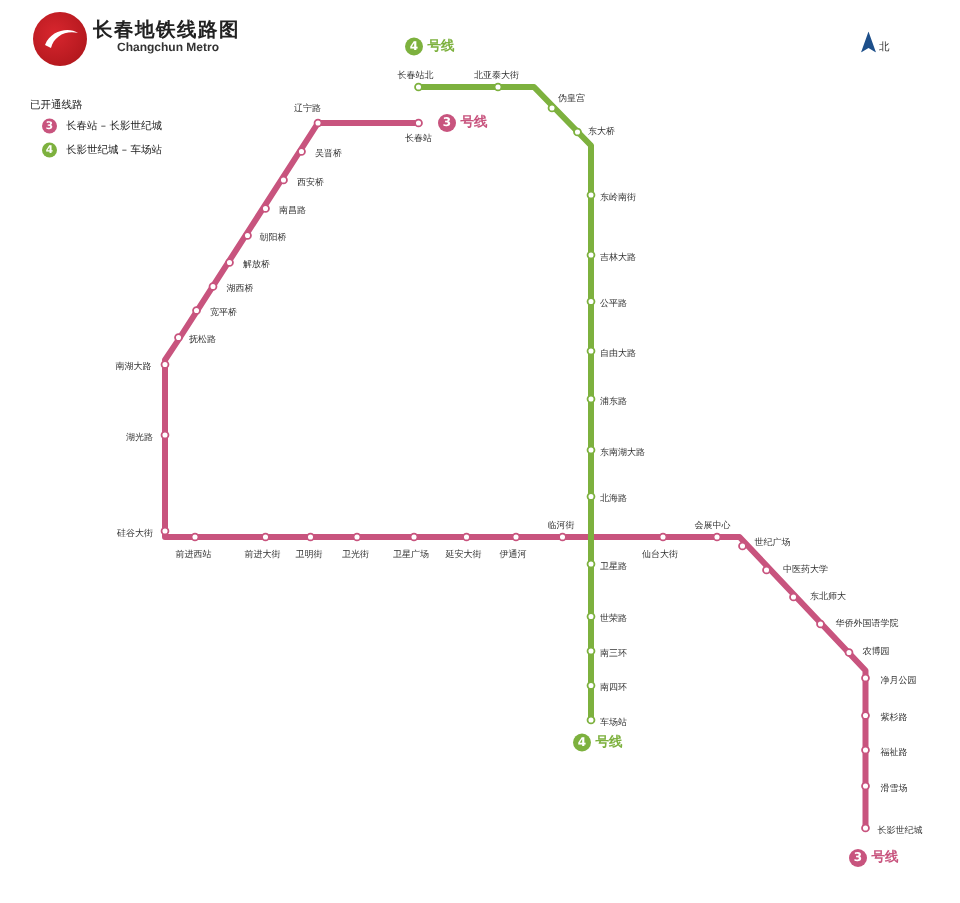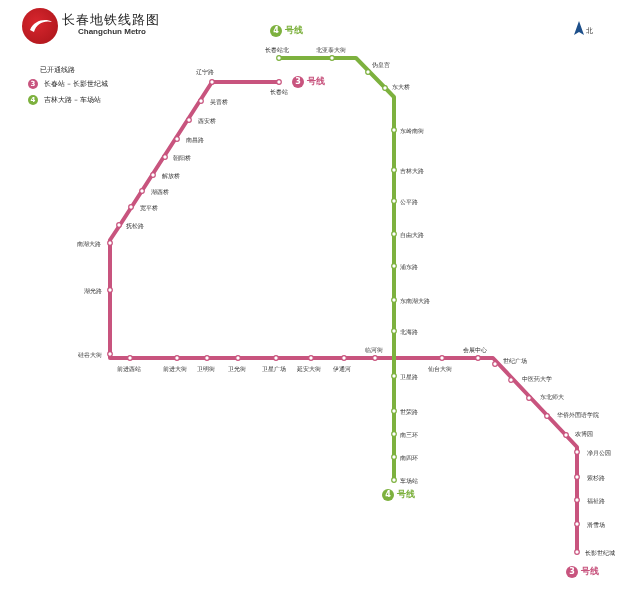--- a/index.html
+++ b/index.html
@@ -1,22 +1,22 @@
 <!DOCTYPE html>
 <html><head>
 <meta charset="utf-8">
 <style>
   html, body { margin: 0; padding: 0; background: #ffffff; }
   body { width: 640px; height: 602px; position: relative; overflow: hidden;
          font-family: "DejaVu Sans", "Liberation Sans", sans-serif; color: #333; }
   .logo { position: absolute; left: 22px; top: 8px; width: 36px; height: 36px; border-radius: 50%;
           background: radial-gradient(circle at 40% 40%, #d8262e, #a81419); }
-  .logo-title { position: absolute; left: 62px; top: 11px; font-size: 13px; font-weight: normal; color: #222; letter-spacing: 1px; }
+  .logo-title { position: absolute; left: 62px; top: 11px; font-size: 13px; font-weight: bold; color: #222; letter-spacing: 1px; }
   .logo-sub { position: absolute; left: 78px; top: 27px; font-size: 8px; font-weight: bold; color: #333; font-family: "Liberation Sans", sans-serif; }
-  .legend-title { position: absolute; left: 40px; top: 65px; font-size: 7px; color: #222; }
+  .legend-title { position: absolute; left: 20px; top: 65px; font-size: 7px; color: #222; }
   .legend-row { position: absolute; left: 28px; font-size: 7px; color: #222; display: flex; align-items: center; gap: 6px; }
   .badge { display: inline-flex; align-items: center; justify-content: center; width: 10px; height: 10px; border-radius: 50%;
            color: #fff; font-size: 7px; font-weight: bold; }
   .compass { position: absolute; left: 574px; top: 20px; }
   .compass-label { position: absolute; left: 586px; top: 26px; font-size: 7px; color: #333; }
   svg.map { position: absolute; left: 0; top: 0; }
   .st { position: absolute; font-size: 6px; color: #333; white-space: nowrap; }
   .linelabel { position: absolute; display: flex; align-items: center; gap: 3px; font-size: 9px; font-weight: bold; }
   .linelabel .badge { width: 12px; height: 12px; font-size: 8px; }
 </style>
@@ -38,21 +38,21 @@
 </div>
 <div class="compass-label">北</div>
 
 <div class="legend-title">已开通线路</div>
 <div class="legend-row" style="top:79px">
   <span class="badge" style="background:#c8547e">3</span>
   <span>长春站 – 长影世纪城</span>
 </div>
 <div class="legend-row" style="top:95px">
   <span class="badge" style="background:#7db13e">4</span>
-  <span>吉林大路 – 车场站</span>
+  <span>长影世纪城 – 车场站</span>
 </div>
 
 <svg class="map" width="640" height="602">
   <polyline points="279,82 212,82 118,228 110,240 110,358 493,358 577,447 577,552" fill="none" stroke="#c8547e" stroke-width="4" stroke-linejoin="round"></polyline>
   <polyline points="279,58 356,58 394,97 394,480" fill="none" stroke="#7db13e" stroke-width="4" stroke-linejoin="round"></polyline>
   <g fill="#fff" stroke="#c8547e" stroke-width="1.2">
     <circle cx="279" cy="82" r="2.3"></circle>
       <circle cx="212" cy="82" r="2.3"></circle>
       <circle cx="201" cy="101" r="2.3"></circle>
     <circle cx="189" cy="120" r="2.3"></circle>

